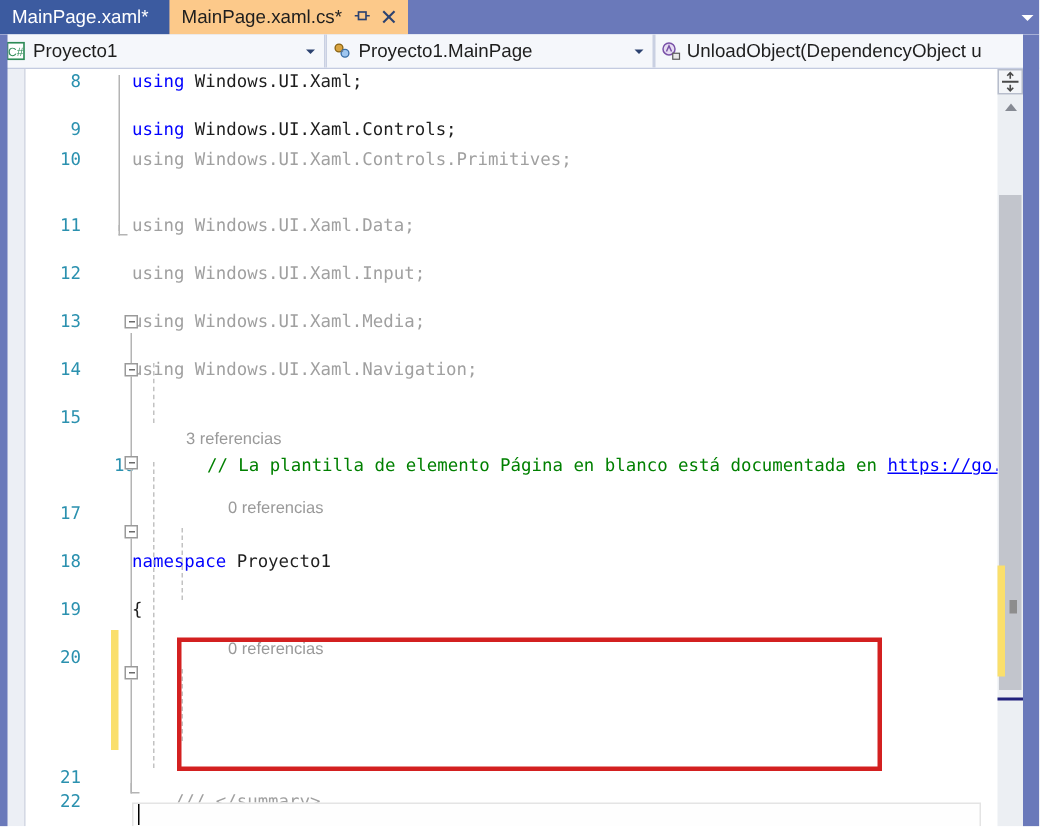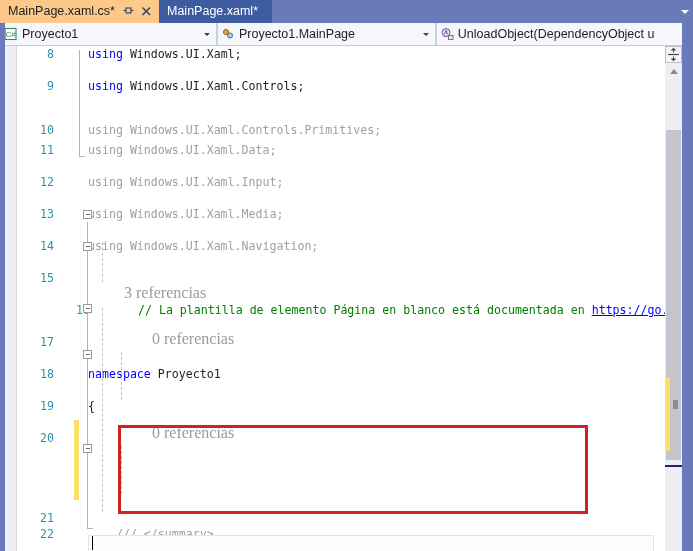--- a/index.html
+++ b/index.html
@@ -176,22 +176,22 @@
   }
   .adorn {
     position: absolute;
     left: 0; top: 0;
     height: 14px;
     white-space: pre;
   }
   .adorn .lens {
     position: absolute;
     left: 88px; top: 0;
-    font-family: Liberation Serif, serif;
-    font-size: 16px;
+    font-family: Liberation Sans, sans-serif;
+    font-size: 11px;
     color: #9a9a9a;
     line-height: 14px;
     cursor: pointer;
   }
 
   
   .kw   { color: #0000ff; }
   .type { color: #2b91af; }
   .cmt  { color: #008000; text-align: right; }
   .dim  { color: #a0a0a0; }
@@ -315,44 +315,44 @@
     width: 5px; height: 528px;
     background: #6a79ba;
   }
 </style>
 </head>
 <body>
 
 <div id="app">
 
   <div class="tabstrip">
+
+    <div class="tab inactive">
+      <span class="tab-label">MainPage.xaml*</span>
+    </div>
 
     <div class="tab active">
       <span class="tab-label">MainPage.xaml.cs*</span>
       <span class="tab-icons">
         <span class="pin-icon">
           <svg width="13" height="13" viewBox="0 0 13 13">
             <rect x="4" y="3" width="5" height="5" fill="none" stroke="#2c4270" stroke-width="1.1"></rect>
             <line x1="1.5" y1="5.5" x2="4" y2="5.5" stroke="#2c4270" stroke-width="1.1"></line>
             <line x1="9" y1="5.5" x2="11.5" y2="5.5" stroke="#2c4270" stroke-width="1.1"></line>
           </svg>
         </span>
         <span class="close-icon">
           <svg width="13" height="13" viewBox="0 0 13 13">
             <line x1="2.5" y1="2.5" x2="10" y2="10" stroke="#2c4270" stroke-width="1.4"></line>
             <line x1="10" y1="2.5" x2="2.5" y2="10" stroke="#2c4270" stroke-width="1.4"></line>
           </svg>
         </span>
       </span>
     </div>
 
-    <div class="tab inactive">
-      <span class="tab-label">MainPage.xaml*</span>
-    </div>
-
     <div class="tabstrip-overflow">
       <span class="caret"></span>
     </div>
   </div>
 
   <div class="navbar">
 
     <div class="navcombo c1">
       <svg class="ic" viewBox="0 0 14 14">
         <rect x="1" y="1.5" width="11" height="11" fill="#ffffff" stroke="#2e8b57" stroke-width="1.1"></rect>
@@ -398,21 +398,21 @@
     <div class="code-area">
 
       <div class="line" style="top:0px;">
         <span class="lineno">8</span>
         <span class="codetext"><span class="kw">using</span><span class="pln"> Windows.UI.Xaml;</span></span>
       </div>
       <div class="line" style="top:16px;">
         <span class="lineno">9</span>
         <span class="codetext"><span class="kw">using</span><span class="pln"> Windows.UI.Xaml.Controls;</span></span>
       </div>
-      <div class="line" style="top:44px;padding-left:36px;">
+      <div class="line" style="top:20px;padding-left:36px;">
         <span class="lineno">10</span>
         <span class="codetext dim">using Windows.UI.Xaml.Controls.Primitives;</span>
       </div>
       <div class="line" style="top:48px;">
         <span class="lineno">11</span>
         <span class="codetext dim">using Windows.UI.Xaml.Data;</span>
       </div>
       <div class="line" style="top:64px;">
         <span class="lineno">12</span>
         <span class="codetext dim">using Windows.UI.Xaml.Input;</span>

